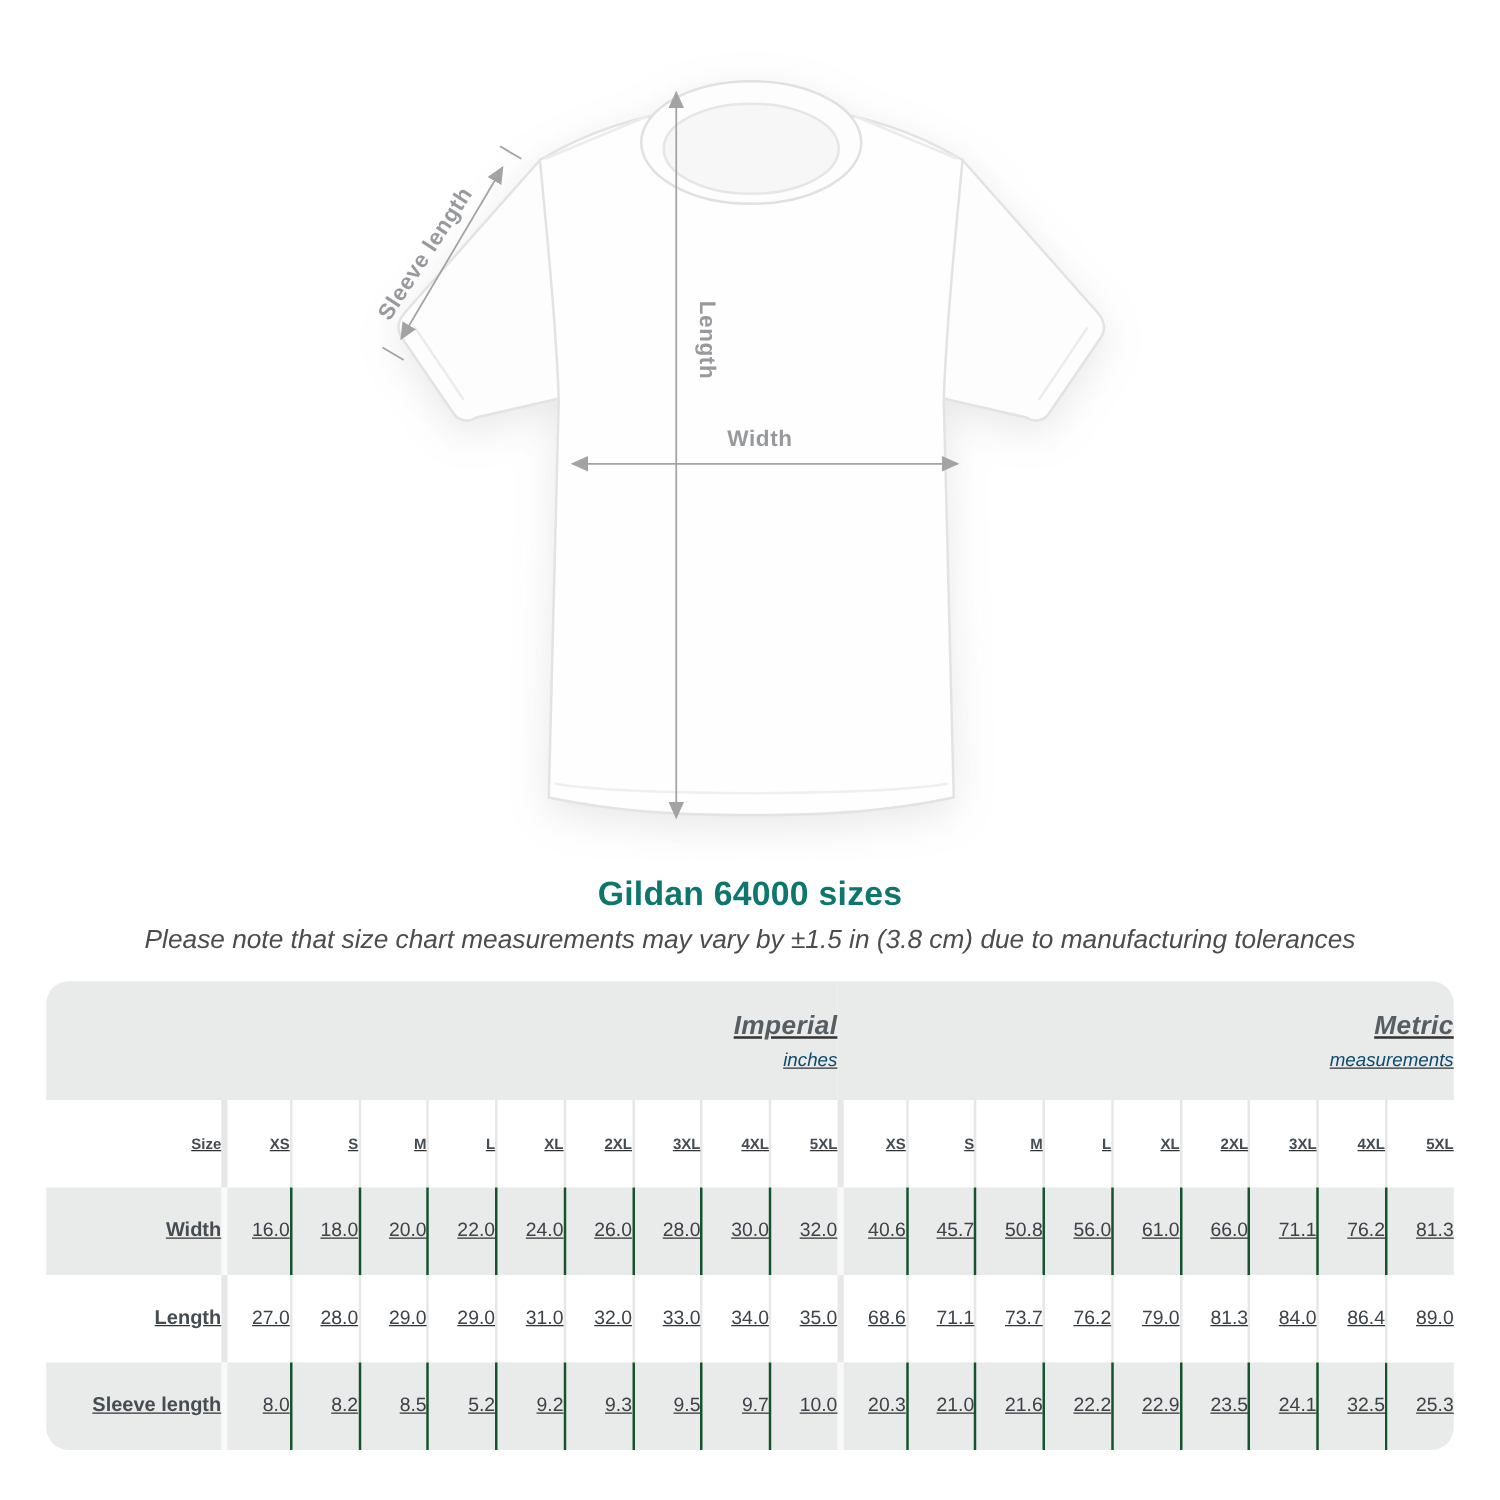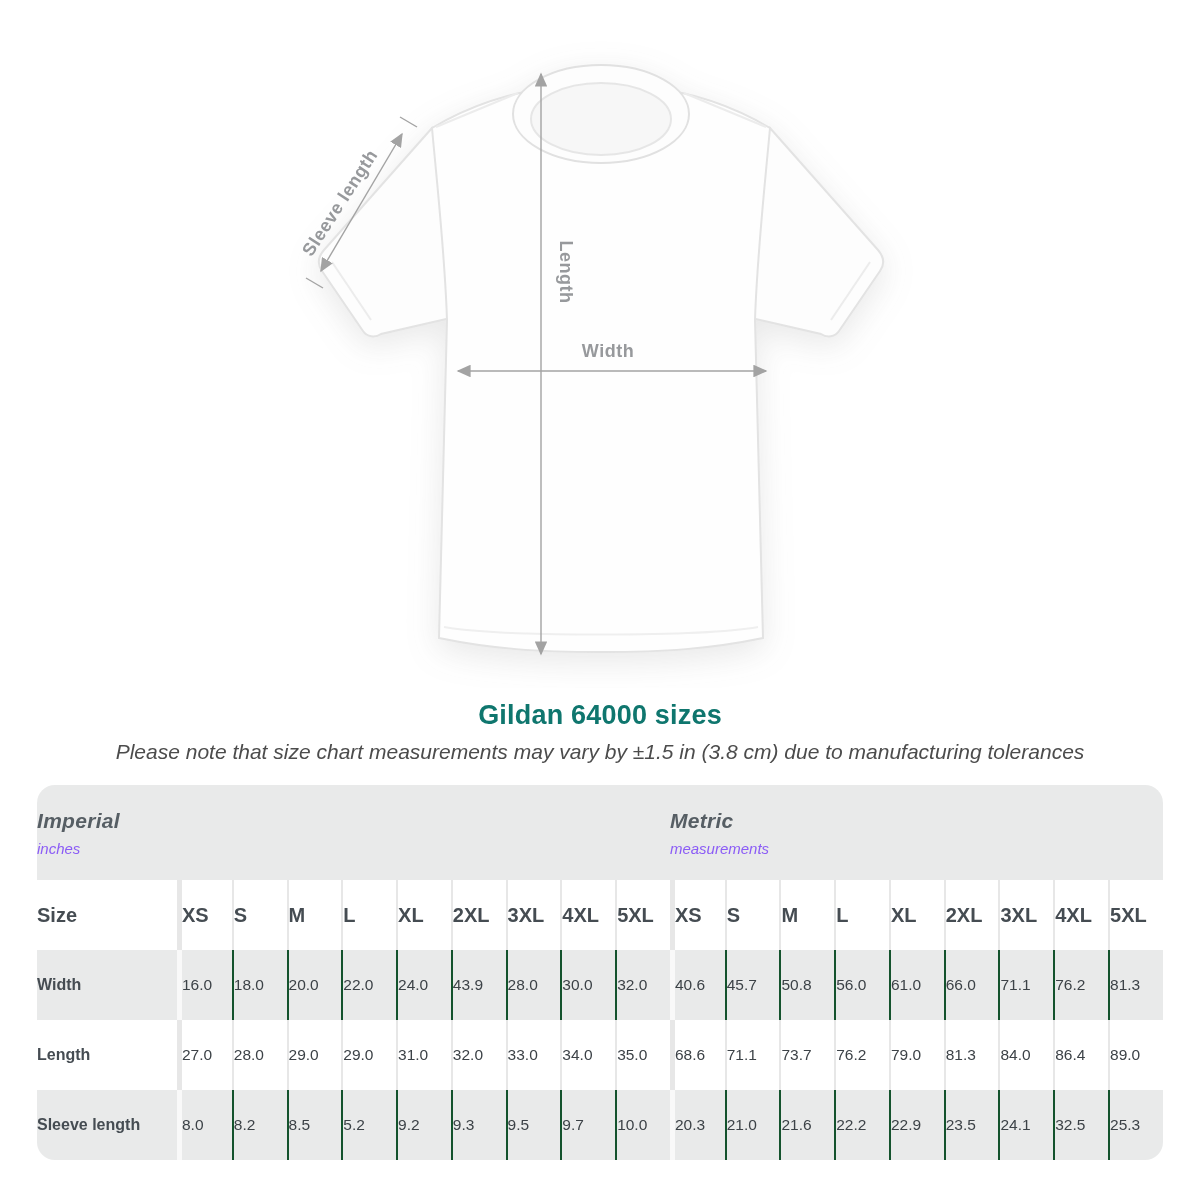--- a/index.html
+++ b/index.html
@@ -22,44 +22,45 @@
   }
   .subtitle {
     text-align:center; font-style:italic; font-size:21px;
     color:#4c4c4c; margin-top:9px;
   }
 
   
   .size-table {
     width:1126px; margin:21px auto 0 auto;
     border-collapse:separate; border-spacing:0; table-layout:fixed;
-    text-align:left;
+    text-align:right;
+    text-decoration:underline;
   }
   .size-table col.c-lbl { width:140px; }
 
   tr.units-row th {
     height:95px; background:#e9eaea; vertical-align:middle;
     font-weight:normal;
   }
   th.grp-imperial { border-top-left-radius:18px; }
   th.grp-metric  { border-top-right-radius:18px; }
   .grp-label {
     font-size:21px; font-weight:bold; font-style:italic;
     color:#565e64; letter-spacing:.3px;
   }
   .grp-sub {
-    font-size:15px; font-style:italic; color:#8b5cf6; margin-top:7px;
+    font-size:15px; font-style:italic; color:#0c4a6e; margin-top:7px;
   }
 
   .size-table td { height:70px; vertical-align:middle; font-size:15.5px; color:#3c4247; }
   tr.row-white { background:#ffffff; }
   tr.row-gray td { background:#e9eaea; }
 
   td.lbl { font-weight:bold; font-size:16px; color:#454c52; }
-  tr.sizes-row td { font-weight:bold; font-size:20px; color:#454c52; }
+  tr.sizes-row td { font-weight:bold; font-size:12px; color:#454c52; }
 
   
   tr.row-white td.v  { border-left:2px solid #e7e7e7; }
   tr.row-white td.vg { border-left:5px solid #e7e7e7;margin-left:16px; }
   tr.row-gray  td.v  { border-left:2px solid #14532d; }
   tr.row-gray  td.vg { border-left:5px solid #f9f9f9; }
 
   tr.last td.lbl { border-bottom-left-radius:18px; }
   tr.last td:last-child { border-bottom-right-radius:18px; }
 </style>
@@ -170,21 +171,21 @@
       <td class="v">5XL</td>
     </tr>
 
     <tr class="row-gray">
       <td class="lbl">Width</td>
       <td class="vg">16.0</td>
       <td class="v">18.0</td>
       <td class="v">20.0</td>
       <td class="v">22.0</td>
       <td class="v">24.0</td>
-      <td class="v">43.9</td>
+      <td class="v">26.0</td>
       <td class="v">28.0</td>
       <td class="v">30.0</td>
       <td class="v">32.0</td>
       <td class="vg">40.6</td>
       <td class="v">45.7</td>
       <td class="v">50.8</td>
       <td class="v">56.0</td>
       <td class="v">61.0</td>
       <td class="v">66.0</td>
       <td class="v">71.1</td>

